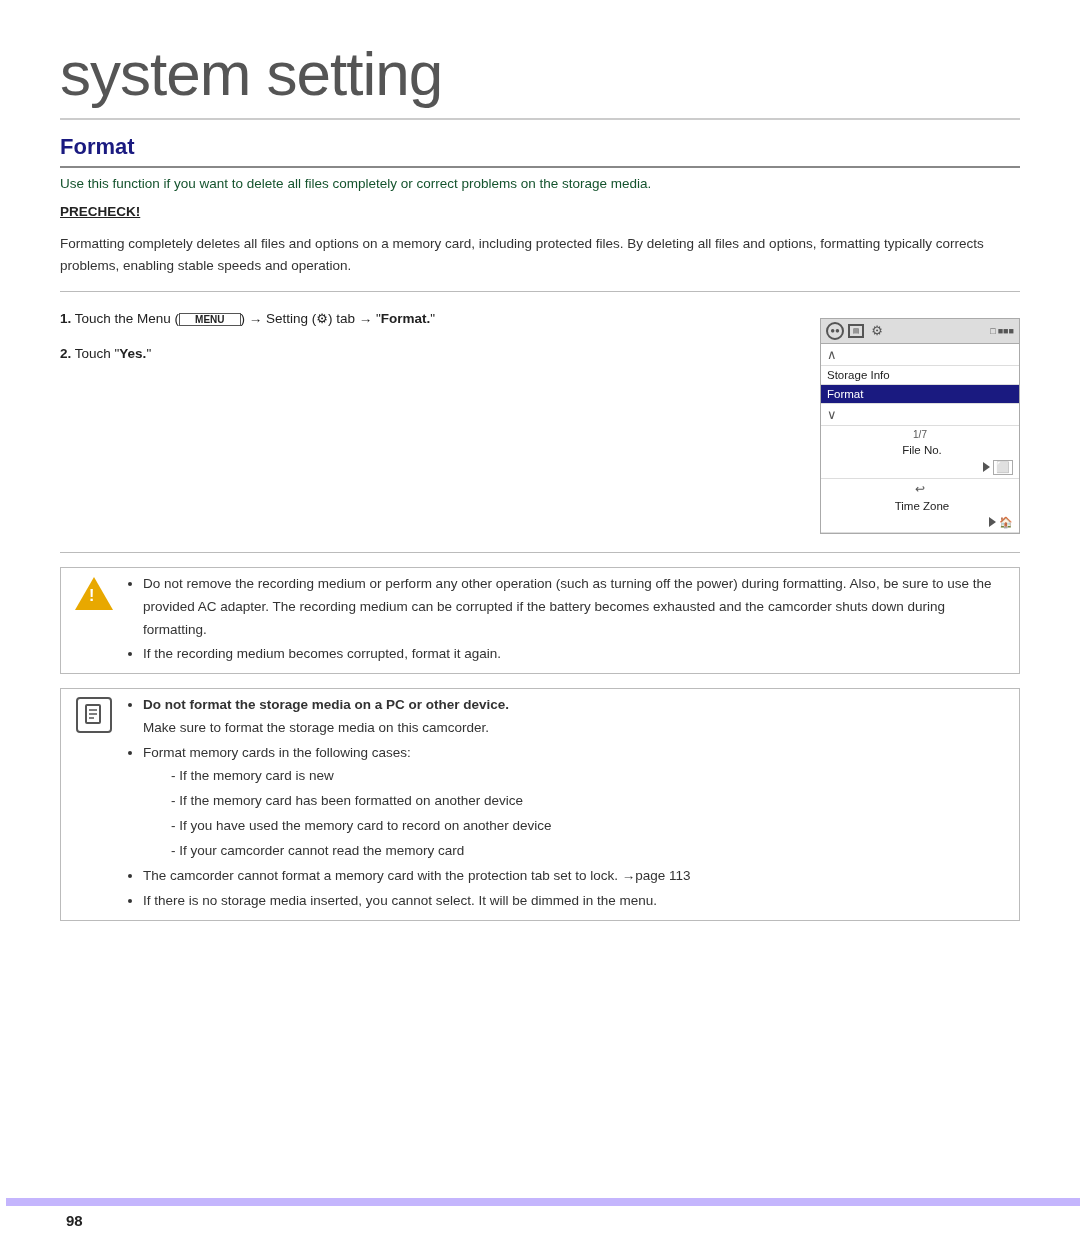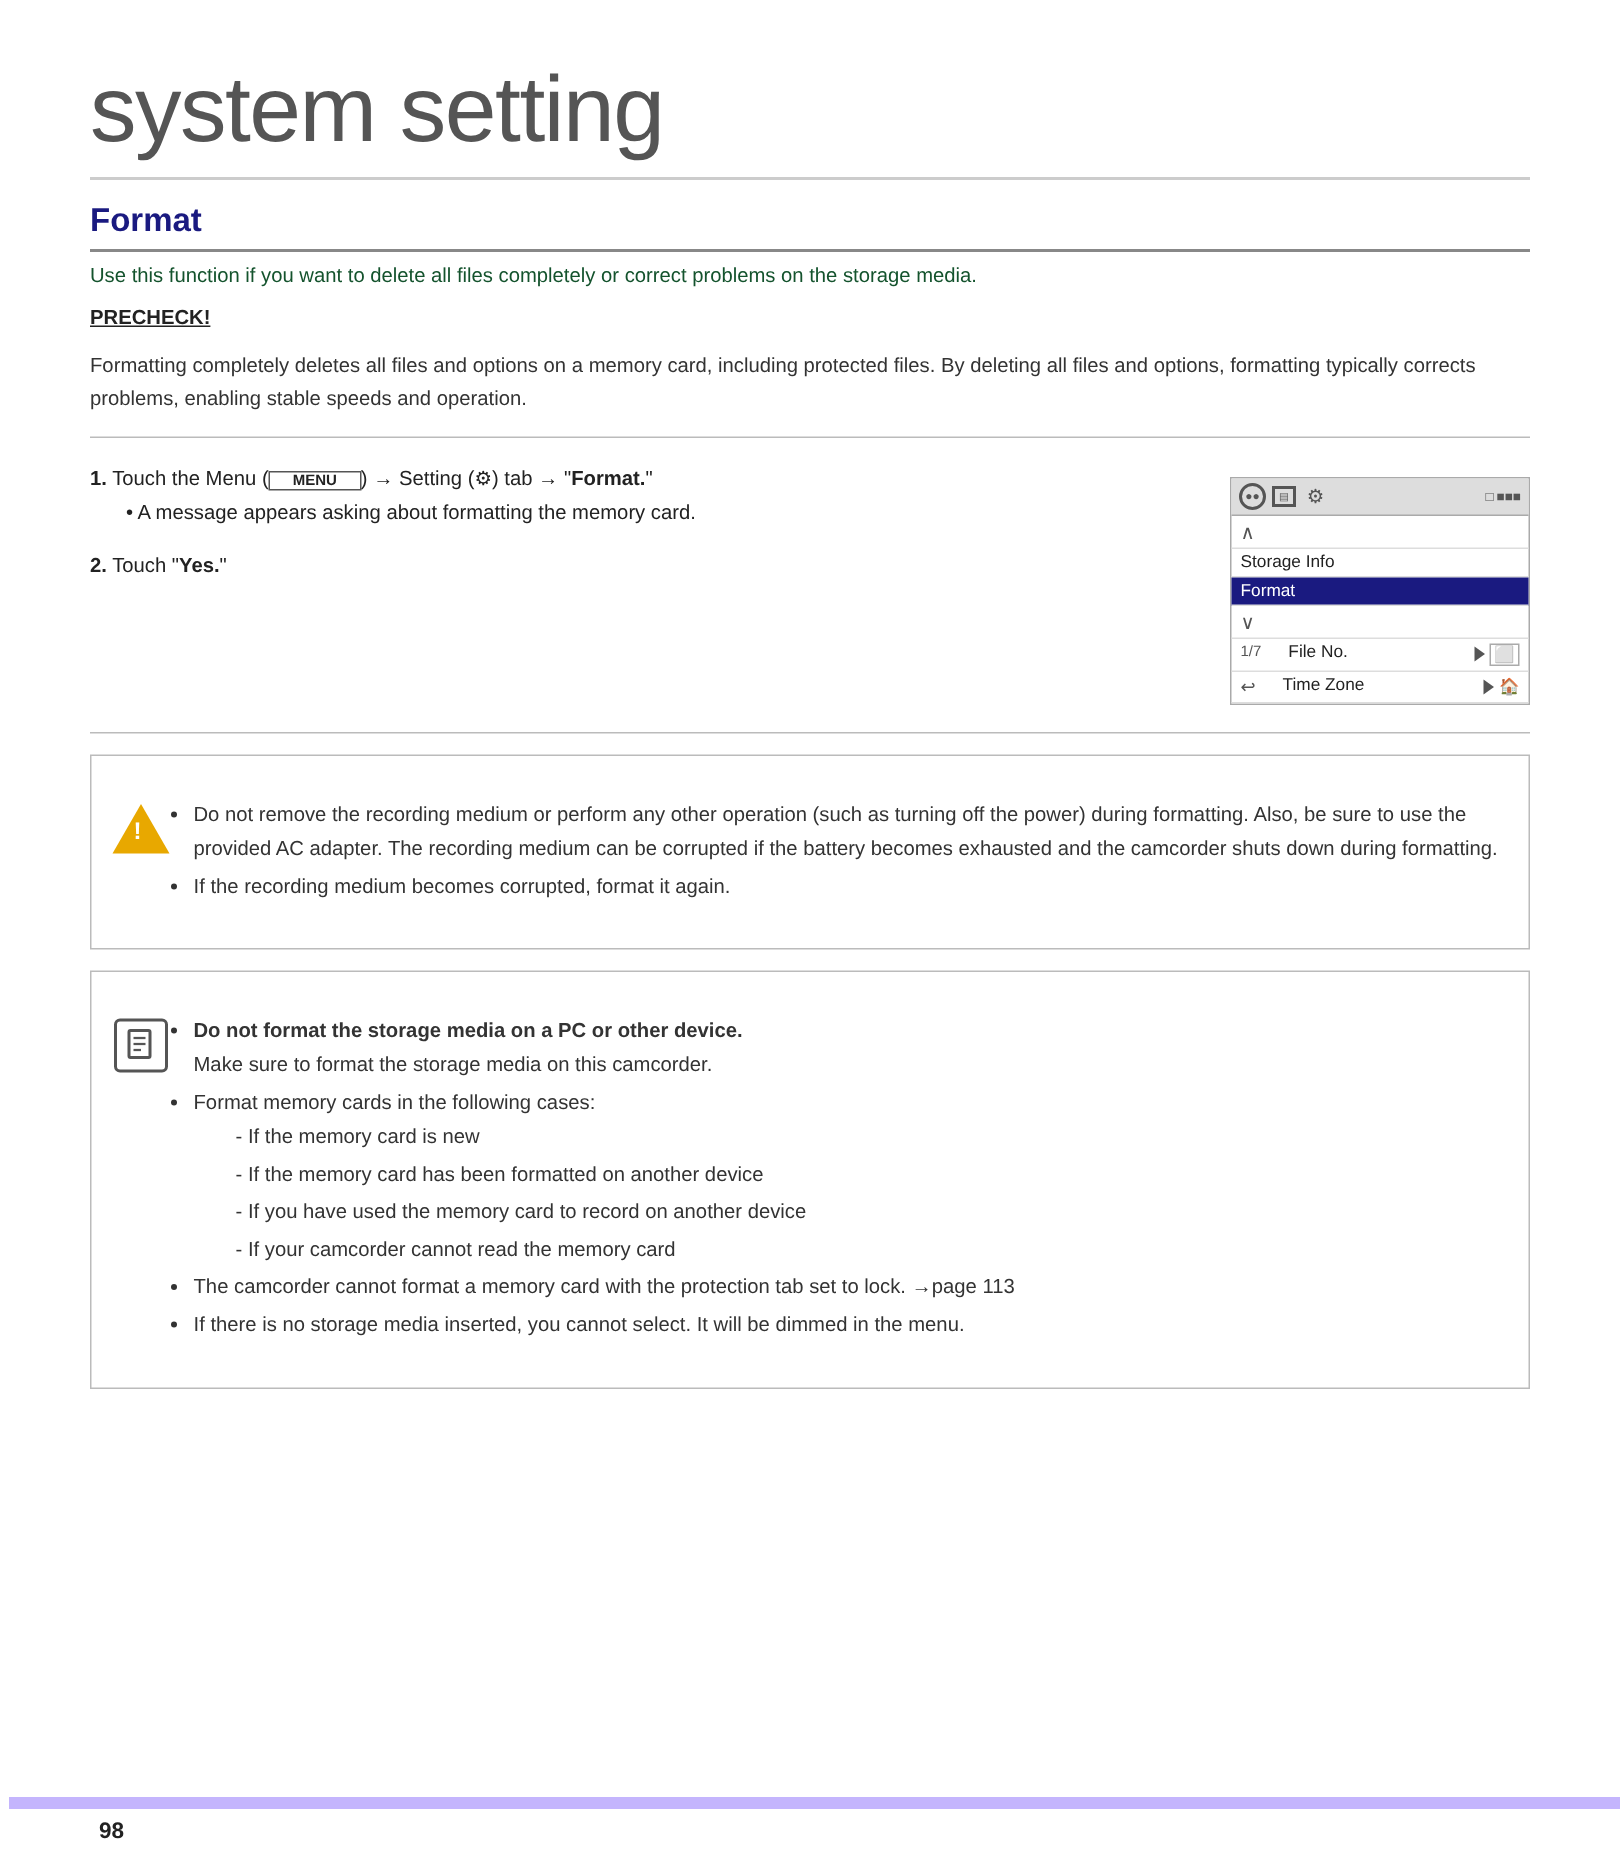--- a/index.html
+++ b/index.html
@@ -185,23 +185,25 @@
       color: #222;
     }
 
     .menu-text-white {
       font-size: 11.5px;
       color: #fff;
     }
 
     .camera-ui-row-nav {
       display: flex;
+      align-items: center;
       padding: 3px 6px;
       border-bottom: 1px solid #ddd;
-      gap: 14px;
+      gap: 4px;
+      flex-direction: column;
     }
 
     .row-right {
       margin-left: auto;
       display: flex;
       align-items: center;
       gap: 3px;
       font-size: 10px;
       color: #555;
     }
@@ -217,22 +219,23 @@
 
     .back-icon {
       font-size: 12px;
       color: #555;
     }
 
     
     .notice-box {
       display: flex;
       align-items: flex-start;
+      gap: 14px;
       border: 1.5px solid #bbb;
-      padding: 28px 14px;
+      padding: 5px 14px;
       margin-top: 14px;
       margin-bottom: 0;
     }
 
     .notice-icon {
       flex-shrink: 0;
       width: 38px;
       height: 38px;
       display: flex;
       align-items: center;
@@ -342,23 +345,20 @@
       <br>
     </p>
   </div>
 
   <div class="main-content">
     <div class="steps-area">
 
       <div class="step-item">
         <span class="step-number">1.</span>
         Touch the Menu (<span style="border:1.5px solid #555; font-size:10px; padding:0 15px; font-weight:bold;">MENU</span>) → Setting (<span style="font-size:13px;">⚙</span>) tab → "<strong>Format.</strong>"
-        <ul class="step-bullet">
-          <li>A message appears asking about formatting the memory card.</li>
-        </ul>
       </div>
 
       <div class="step-item">
         <span class="step-number">2.</span>
         Touch "<strong>Yes.</strong>"
       </div>
 
     </div>
 
     <div class="camera-ui">

